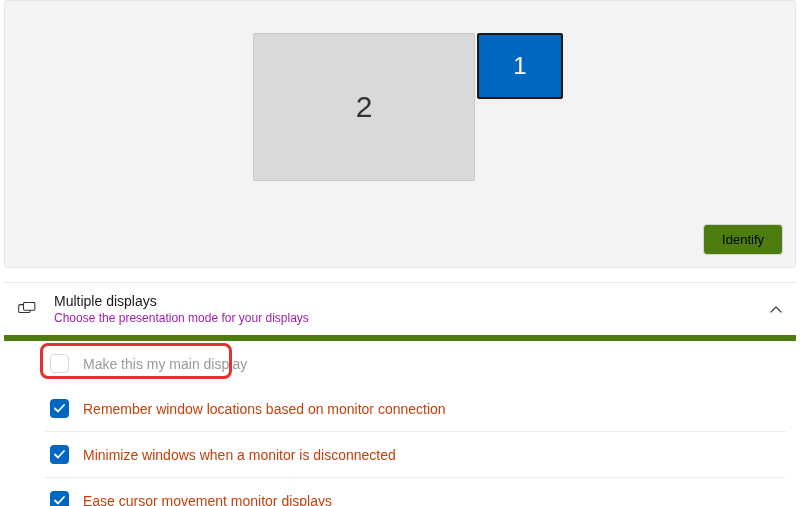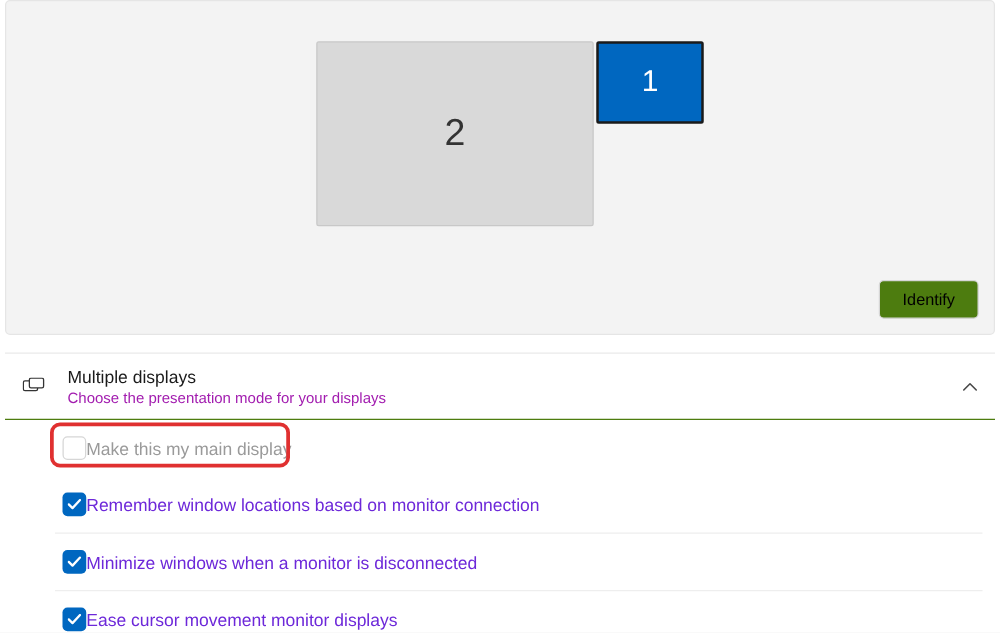--- a/index.html
+++ b/index.html
@@ -74,41 +74,42 @@
     }
     .chevron-down {
       width: 10px; height: 6px;
     }
     .section-header {
       display: flex;
       align-items: center;
       margin: 14px 4px 0 4px;
       padding: 10px 14px;
       border-top: 1px solid #eaeaea;
-      border-bottom: 1px solid #4d7c0f;
+      border-bottom: 6px solid #4d7c0f;
       cursor: pointer;
     }
     .section-icon {
       width: 18px; height: 14px;
       margin-right: 18px;
       flex-shrink: 0;
     }
     .section-text { flex: 1; }
     .section-title { font-size: 14px; color: #1a1a1a; }
     .section-sub { font-size: 12px; color: #a21caf; margin-top: 2px; }
     .chevron-up { width: 12px; height: 7px; }
     .options {
       padding-left: 44px;
       padding-right: 14px;
     }
     .option-row {
       display: flex;
       align-items: center;
       padding: 13px 6px;
       border-bottom: 1px solid #eeeeee;
+      gap: 14px;
     }
     .option-row.disabled .opt-label { color: #9a9a9a; }
     .option-row.highlighted {
       position: relative;
       border-bottom: none;
     }
     .highlight-ring {
       position: absolute;
       left: -4px; right: auto;
       top: 2px;
@@ -132,21 +133,21 @@
       background: #fff;
     }
     .checkbox.unchecked.disabled {
       border-color: #d6d6d6;
       cursor: default;
     }
     .checkbox.checked {
       background: #0067c0;
     }
     .check-mark { width: 11px; height: 9px; }
-    .opt-label { font-size: 14px; color: #6d28d9; }
+    .opt-label { font-size: 14px; color: #c2410c; }
   </style>
 </head>
 <body>
 
 <div class="arrange-panel">
   <div class="display-canvas">
     <div class="monitor monitor-2">
       <span>2</span>
     </div>
     <div class="monitor monitor-1">

